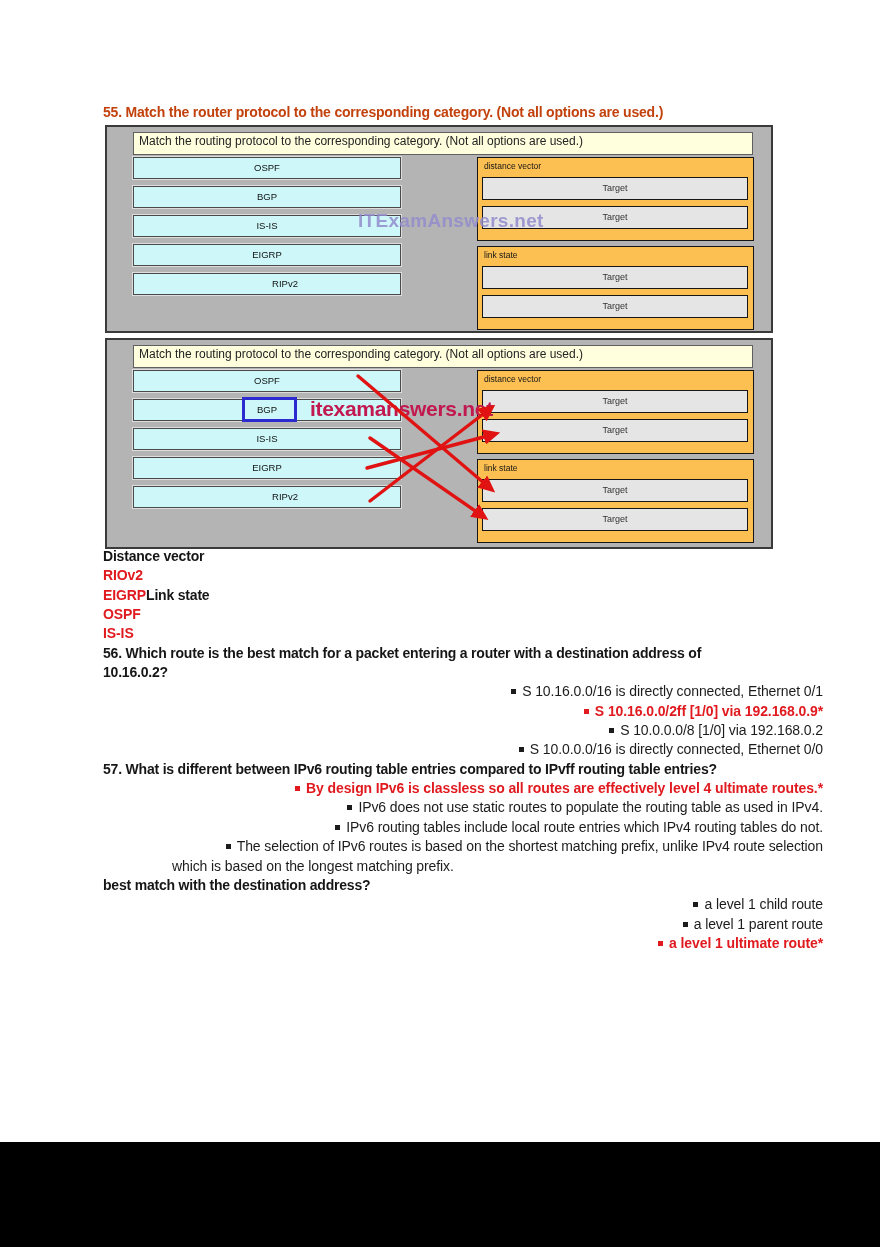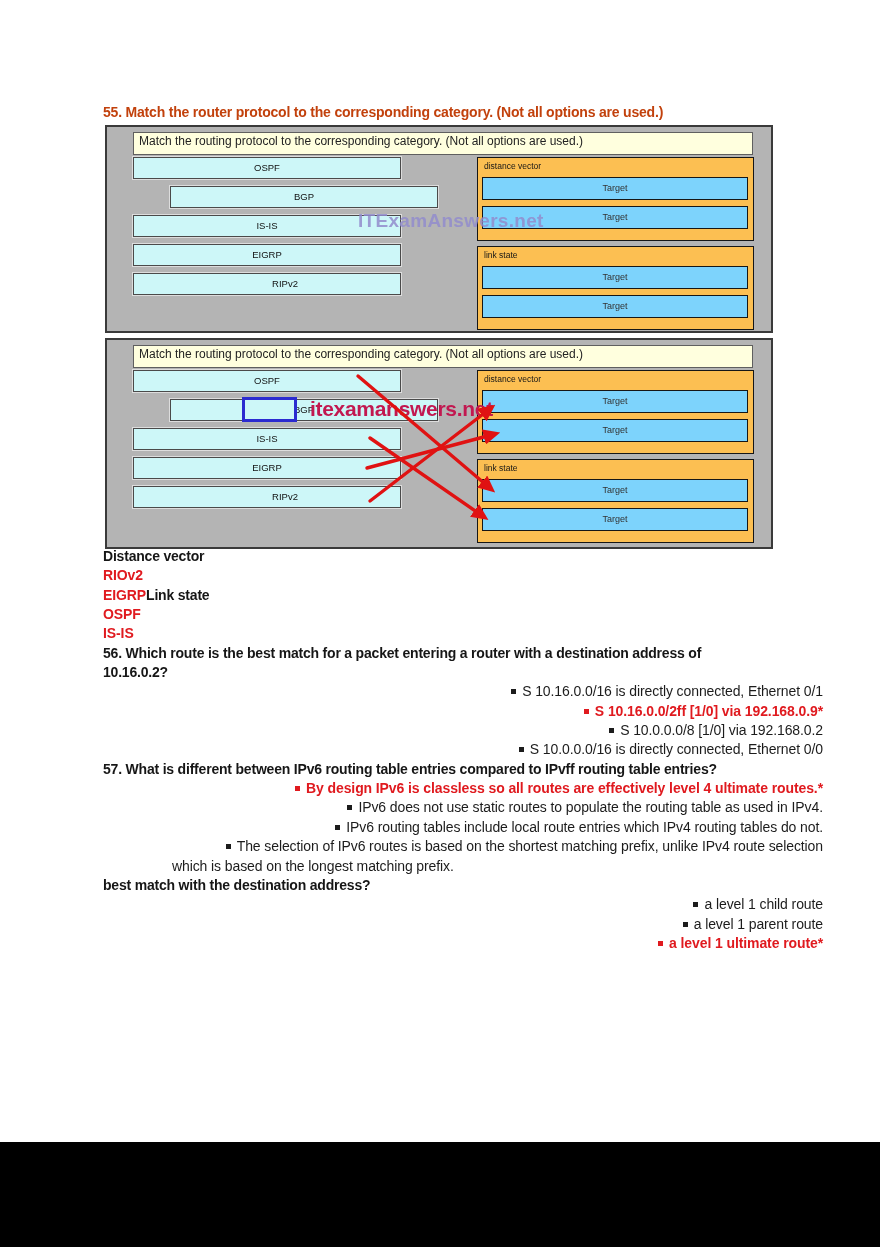--- a/index.html
+++ b/index.html
@@ -28,32 +28,32 @@
     background:#ffffde; border:1px solid #5f5f5f;
     font-size:12px; line-height:16px; padding-left:5px; color:#222;
     white-space:nowrap; overflow:hidden;
   }
   .option {
     position:absolute; left:26px; width:268px; height:22px;
     background:#cdf7f8; border:1.5px solid #4a4a4a;
     box-shadow:0 0 0 1px rgba(255,255,255,.55);
     text-align:center; font-size:9.5px; line-height:19px; color:#111;
   }
-  .opt-0 { top:30px; } .opt-1 { top:59px;margin-left:37px; } .opt-2 { top:88px; }
+  .opt-0 { top:30px; } .opt-1 { top:59px; } .opt-2 { top:88px; }
   .opt-3 { top:117px; } .opt-4 { top:146px;padding-left:36px; }
 
   .group {
     position:absolute; left:370px; width:277px; height:84px;
     background:#fcbf52; border:1.5px solid #161616;
   }
   .group-dv { top:30px; } .group-ls { top:119px; }
   .group-label { font-size:8.5px; color:#161616; padding:3px 0 0 6px; white-space:nowrap; }
   .target {
     position:absolute; left:4px; width:266px; height:23px;
-    background:#7dd3fc; border:1.2px solid #161616;
+    background:#e5e5e5; border:1.2px solid #161616;
     text-align:center; font-size:9px; line-height:20px; color:#333;
   }
   .target-1 { top:19px; } .target-2 { top:48px; }
 
   .watermark-top {
     position:absolute; left:251px; top:83px; font-size:19px; font-weight:bold;
     color:rgba(146,140,205,0.85); letter-spacing:0.3px; white-space:nowrap;
   }
   .watermark-bottom {
     position:absolute; left:203px; top:57px; font-size:21px; font-weight:bold;

